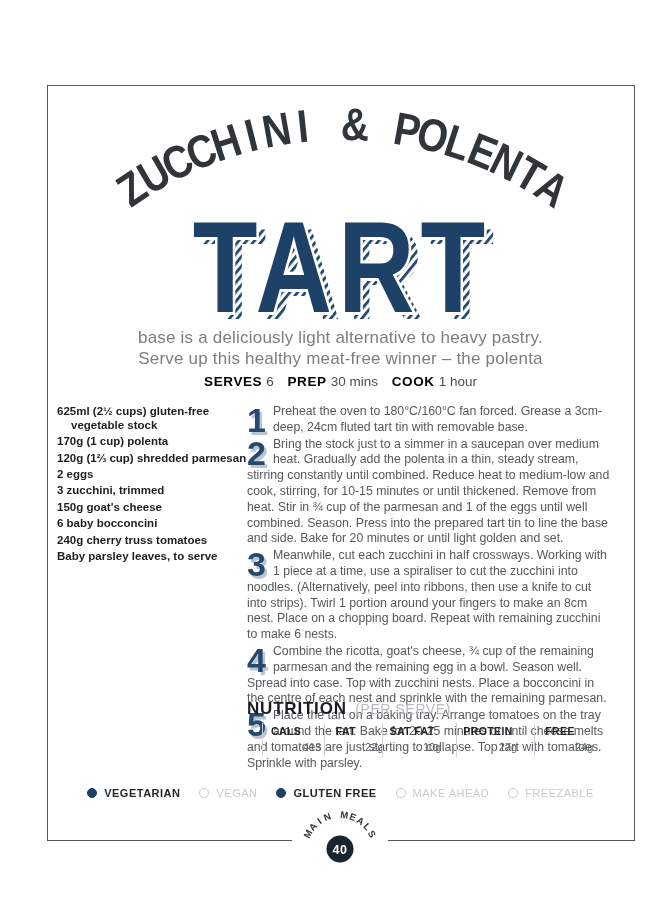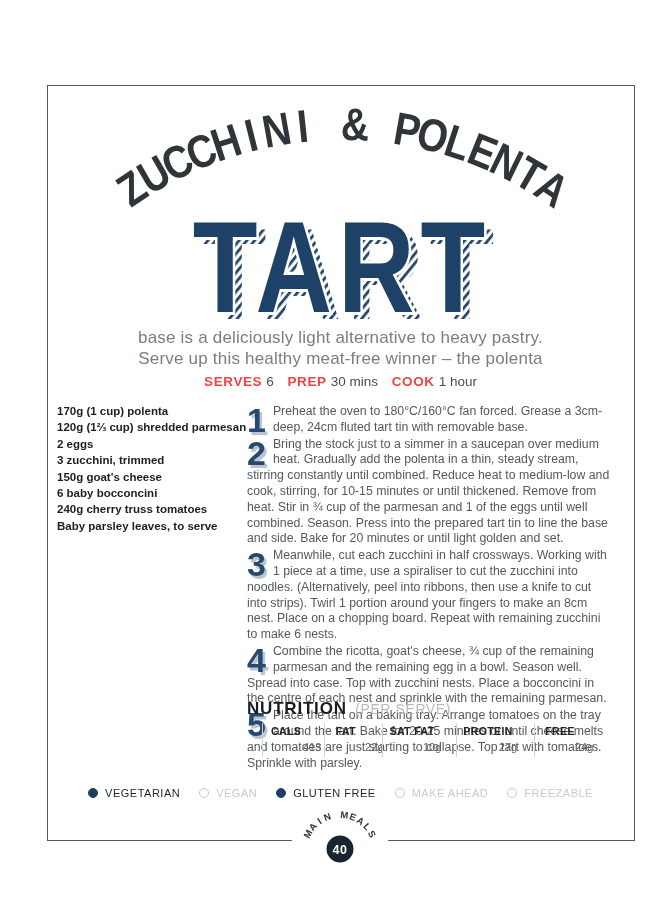--- a/index.html
+++ b/index.html
@@ -14,21 +14,21 @@
   svg.overlay{position:absolute;left:0;top:0;width:660px;height:900px;pointer-events:none;}
 
   .subtitle{
     position:absolute;left:47px;top:327px;width:587px;text-align:center;
     color:#797e81;font-size:17px;line-height:21px;font-weight:400;letter-spacing:.2px;
   }
   .meta{
     position:absolute;left:47px;top:374px;width:587px;text-align:center;
     font-size:13.5px;color:#4a4e51;
   }
-  .meta b{color:#ef4444;font-weight:800;letter-spacing:.6px;margin-left:10px;}
+  .meta b{color:#000000;font-weight:800;letter-spacing:.6px;margin-left:10px;}
   .meta b:first-child{margin-left:0;}
   .meta span{margin-left:4px;}
 
   .ingredients{
     position:absolute;left:57px;top:405px;width:196px;
     color:#1c1e20;font-size:11.5px;font-weight:700;line-height:13.8px;
   }
   .ing{padding-left:14px;text-indent:-14px;margin-bottom:2.6px;}
 
   .steps{position:absolute;left:247px;top:404px;width:364px;}
@@ -51,21 +51,21 @@
   .nvalue{font-size:11px;color:#5e6366;margin-top:4px;padding-left:40px;}
 
   .badges{
     position:absolute;left:47px;top:787px;width:587px;
     display:flex;justify-content:center;gap:19px;align-items:center;
   }
   .badge{display:flex;align-items:center;gap:7px;}
   .dot{width:10px;height:10px;border-radius:50%;border:1.5px solid #c6cbcf;background:#fff;box-sizing:border-box;}
   .blabel{font-size:11px;letter-spacing:.5px;color:#c6cbcf;font-weight:500;white-space:nowrap;}
   .badge.on .dot{background:#1d3f63;border-color:#1d3f63;}
-  .badge.on .blabel{color:#1f2427;font-weight:400;}
+  .badge.on .blabel{color:#1f2427;font-weight:700;}
 </style>
 </head>
 <body>
 
 <div class="frame"></div>
 
 <svg class="overlay" viewBox="0 0 660 900">
   <defs>
     <pattern id="hatch" patternUnits="userSpaceOnUse" width="5.5" height="5.5" patternTransform="rotate(-45)">
       <rect width="5.5" height="5.5" fill="#ffffff"></rect>
@@ -118,20 +118,21 @@
   <div>Serve up this healthy meat-free winner – the polenta</div>
 </div>
 
 <div class="meta">
   <b>SERVES</b><span>6</span>
   <b>PREP</b><span>30 mins</span>
   <b>COOK</b><span>1 hour</span>
 </div>
 
 <div class="ingredients">
+  <div class="ing">625ml (2½ cups) gluten-free vegetable stock</div>
   <div class="ing">170g (1 cup) polenta</div>
   <div class="ing">120g (1⅔ cup) shredded parmesan</div>
   <div class="ing">2 eggs</div>
   <div class="ing">3 zucchini, trimmed</div>
   <div class="ing">150g goat's cheese</div>
   <div class="ing">6 baby bocconcini</div>
   <div class="ing">240g cherry truss tomatoes</div>
   <div class="ing">Baby parsley leaves, to serve</div>
 </div>
 

